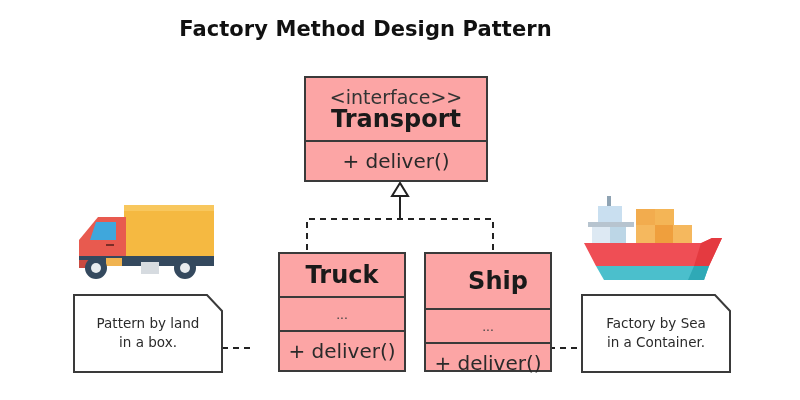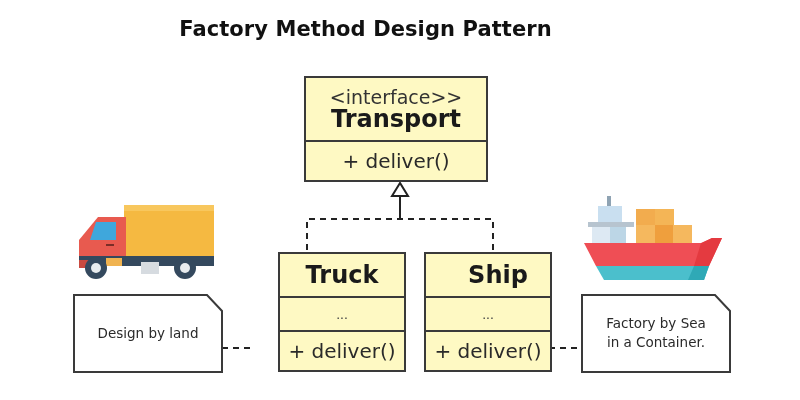--- a/index.html
+++ b/index.html
@@ -1,18 +1,18 @@
 <!DOCTYPE html>
 <html><head>
 <meta charset="utf-8">
 <style>
   html, body { margin:0; padding:0; background:#ffffff; }
   body { width:800px; height:400px; position:relative; overflow:hidden; font-family:"Liberation Sans", sans-serif; color:#1a1a1a; }
   .title { position:absolute; left:0; width:731px; top:17px; text-align:center; font-family:"DejaVu Sans", sans-serif; font-weight:bold; font-size:21px; color:#111; letter-spacing:0.1px; }
-  .uml { position:absolute; background:#fef9c3; border:2px solid #3a3a3a; box-sizing:border-box; }
+  .uml { position:absolute; background:#fca5a5; border:2px solid #3a3a3a; box-sizing:border-box; }
   .uml .sec { border-bottom:2px solid #3a3a3a; box-sizing:border-box; display:flex; flex-direction:column; align-items:center; justify-content:center; }
   .uml .sec:last-child { border-bottom:none; }
   .stereo { font-size:19px; color:#333; line-height:21px; font-family:"DejaVu Sans", sans-serif; }
   .cname { font-size:24px; font-weight:bold; color:#1a1a1a; font-family:"DejaVu Sans", sans-serif; line-height:23px; }
   .method { font-size:20px; color:#2a2a2a; font-family:"DejaVu Sans", sans-serif; }
   .dots { font-size:14px; color:#444; }
   .note { position:absolute; font-family:"DejaVu Sans", sans-serif; font-size:13.5px; color:#2a2a2a; text-align:center; line-height:19px; display:flex; align-items:center; justify-content:center; }
   .note svg { position:absolute; left:0; top:0; }
   .note span { position:relative; display:block; }
   svg.lines { position:absolute; left:0; top:0; }
@@ -50,37 +50,38 @@
   </div>
   <div class="sec" style="height:34px;">
     <div class="dots">...</div>
   </div>
   <div class="sec" style="height:38px;">
     <div class="method">+ deliver()</div>
   </div>
 </div>
 
 <div class="uml" style="left:424px; top:252px; width:128px; height:120px;">
-  <div class="sec" style="height:44px;padding-left:20px;">
+  <div class="sec" style="height:56px;padding-left:20px;">
     <div class="cname">Ship</div>
   </div>
   <div class="sec" style="height:34px;">
     <div class="dots">...</div>
   </div>
   <div class="sec" style="height:38px;">
     <div class="method">+ deliver()</div>
   </div>
 </div>
 
 <div class="note" style="left:73px; top:293px; width:150px; height:80px;">
   <svg width="150" height="80">
     <path d="M1 2 L134 2 L149 18 L149 79 L1 79 Z" fill="#fff" stroke="#3a3a3a" stroke-width="2"></path>
   </svg>
   <span>
-    <span>Design by land</span>
+    <span>Pattern by land</span>
+    <span>in a box.</span>
   </span>
 </div>
 
 <div class="note" style="left:581px; top:293px; width:150px; height:80px;">
   <svg width="150" height="80">
     <path d="M1 2 L134 2 L149 18 L149 79 L1 79 Z" fill="#fff" stroke="#3a3a3a" stroke-width="2"></path>
   </svg>
   <span>
     <span>Factory by Sea</span>
     <span>in a Container.</span>

